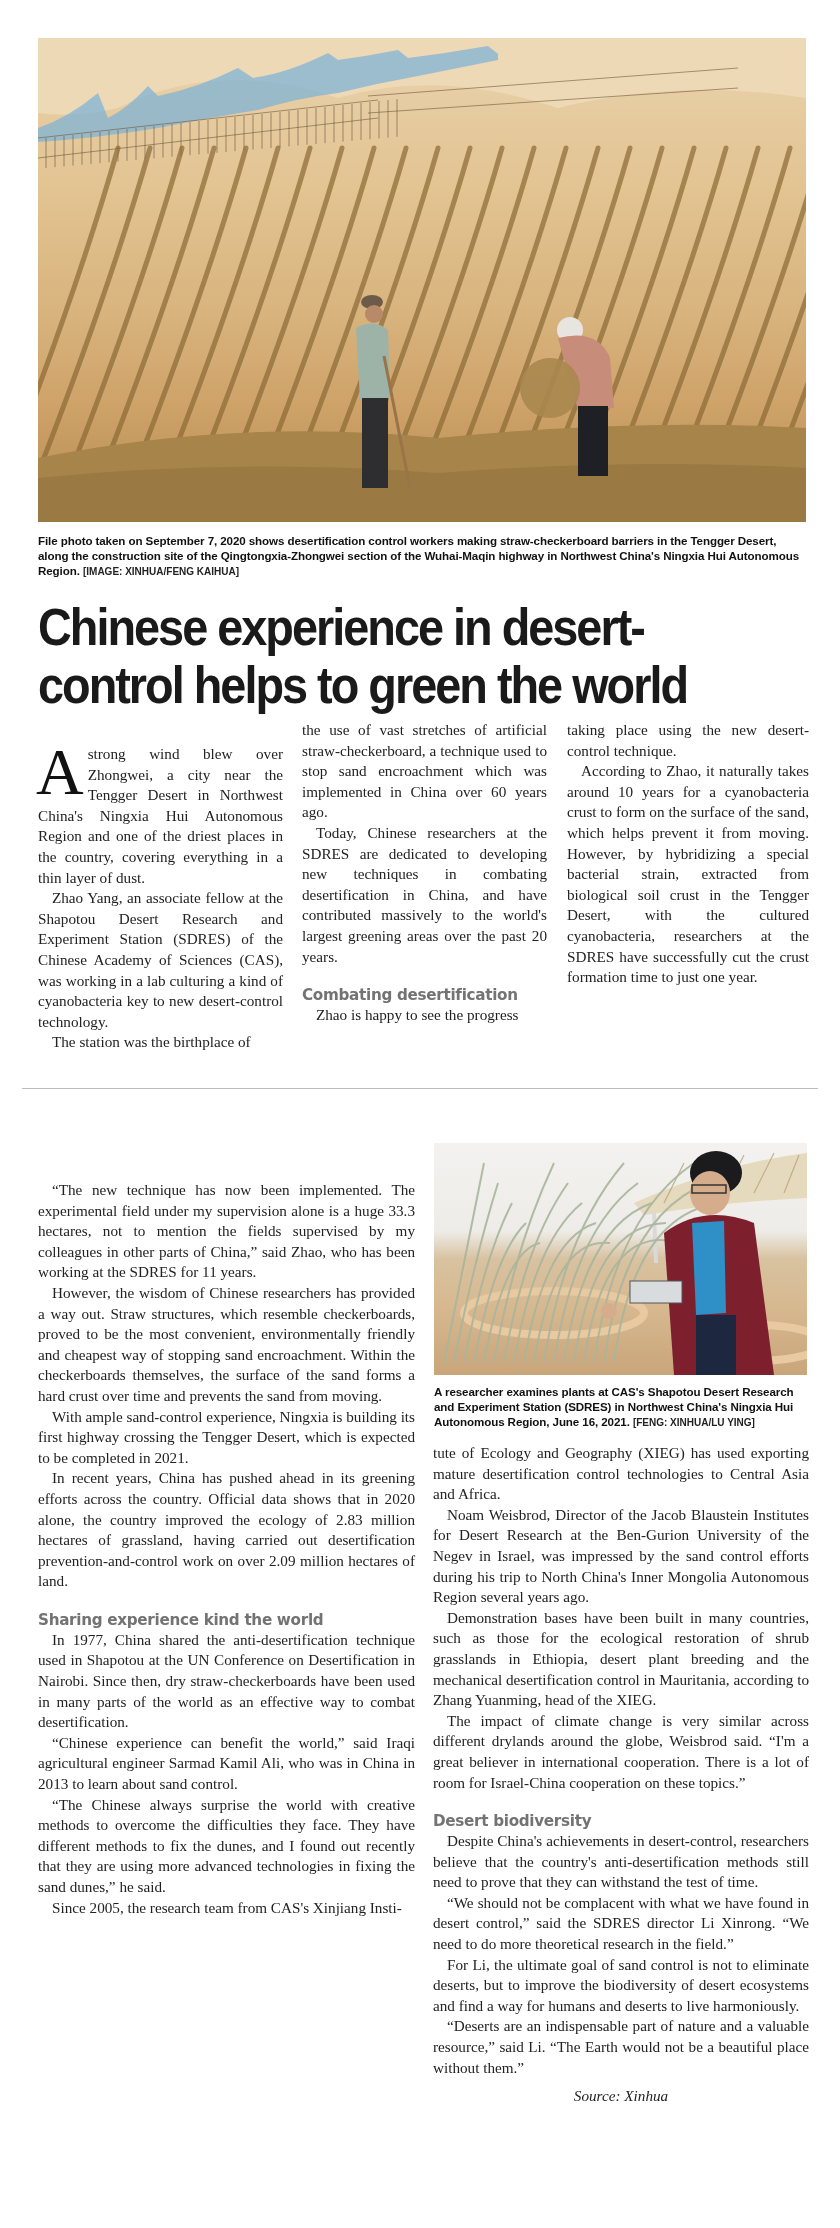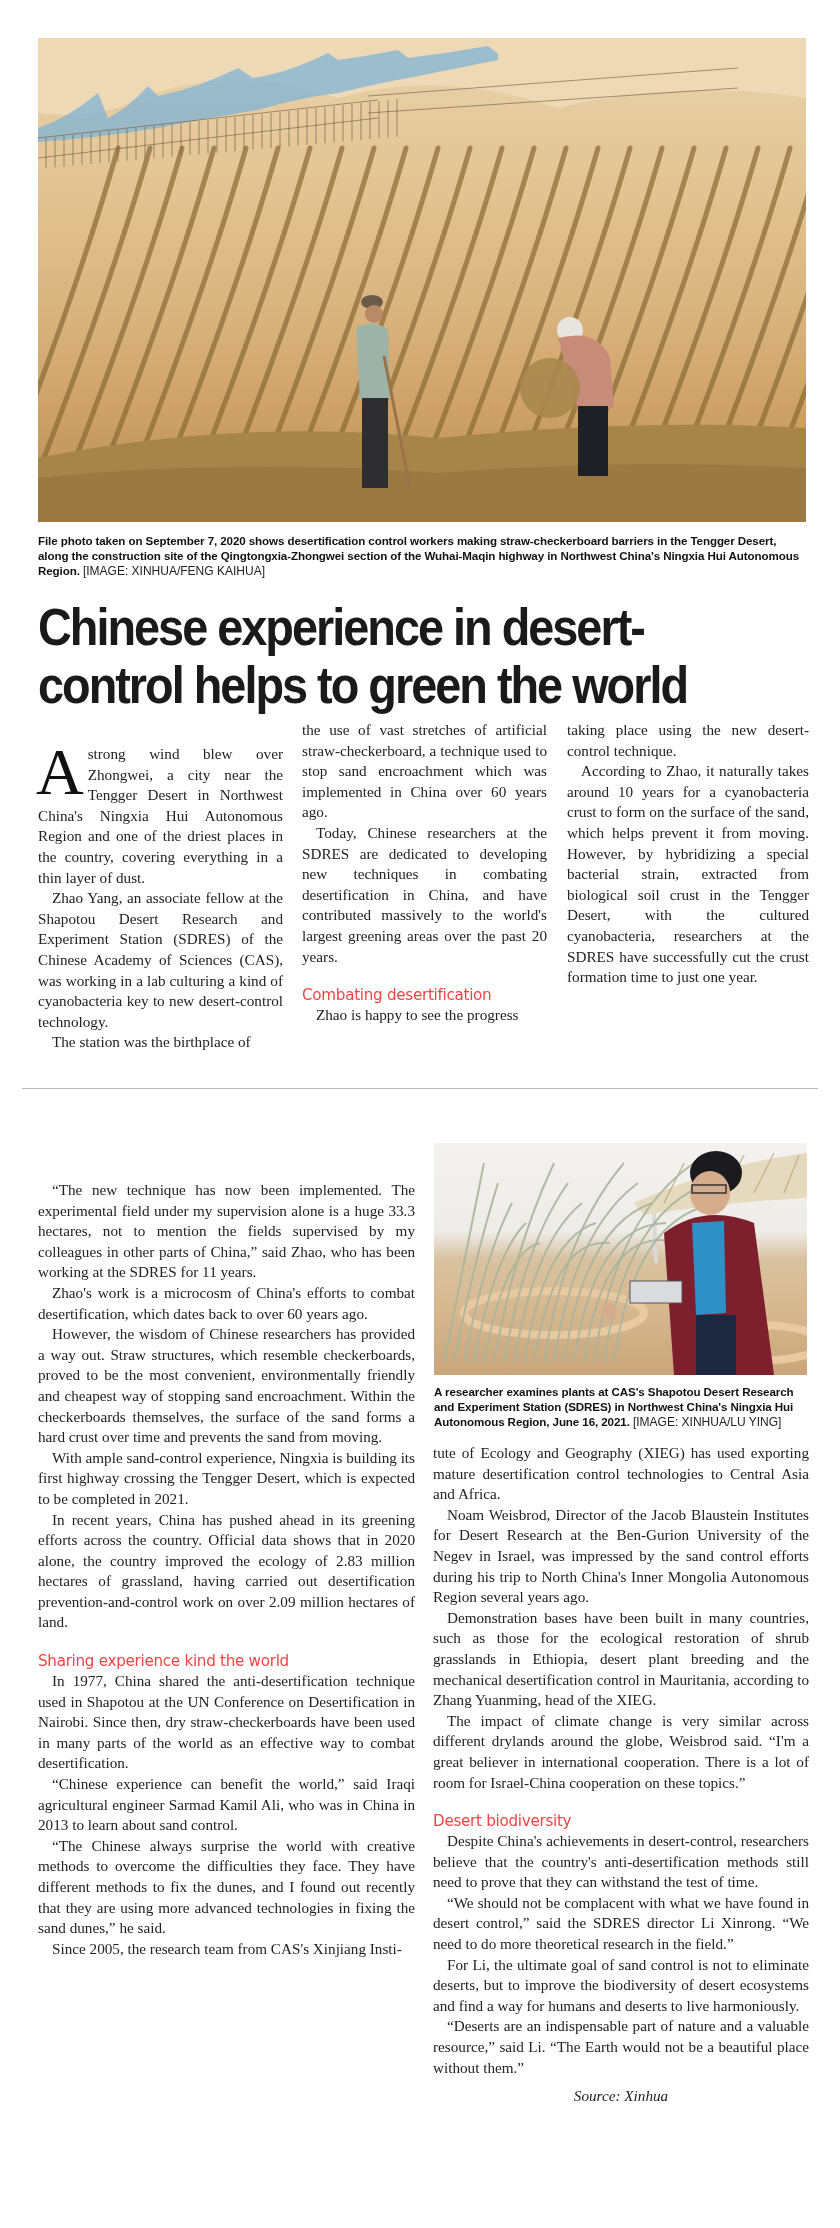--- a/index.html
+++ b/index.html
@@ -11,43 +11,43 @@
     position: absolute; left: 38px; top: 38px; width: 768px; height: 484px; overflow: hidden;
     background: linear-gradient(180deg, #e9d3ad 0%, #e3c493 30%, #d9b57f 55%, #cfa36a 75%, #b58c52 100%);
   }
   .hero svg { position: absolute; inset: 0; width: 100%; height: 100%; }
 
   .caption-top {
     position: absolute; left: 38px; top: 533px; width: 770px;
     font-family: "Liberation Sans", "DejaVu Sans", sans-serif; font-weight: bold;
     font-size: 11.6px; line-height: 15px; color: #111; letter-spacing: -0.1px;
   }
-  .credit { font-weight: normal; font-size: 12px; letter-spacing: 0; color: #222; }
+  .credit { font-weight: bold; font-size: 10px; letter-spacing: 0; color: #222; }
 
   .headline {
     position: absolute; left: 38px; top: 598px; width: 770px;
     font-family: "Liberation Sans", "DejaVu Sans", sans-serif; font-weight: bold;
     font-size: 52px; line-height: 58px; color: #1a1a1a; letter-spacing: -2.2px;
     transform: scaleX(0.9); transform-origin: left top;
   }
 
   
   .col {
     position: absolute; font-size: 15.2px; line-height: 20.6px; color: #222;
     text-align: justify; hyphens: manual;
   }
   .col p { text-indent: 14px; }
   .col p.noindent { text-indent: 0; }
   .dropcap {
     float: left; font-size: 66px; line-height: 52px; margin: 2px 4px 0 -2px;
     font-family: "Liberation Serif", serif; color: #111;
   }
   .subhead {
-    font-family: "DejaVu Sans", "Liberation Sans", sans-serif; font-weight: normal;
-    font-size: 15.2px; line-height: 20px; color: #ef4444; margin-top: 18px; text-indent: 0;
+    font-family: "DejaVu Sans", "Liberation Sans", sans-serif; font-weight: bold;
+    font-size: 15.2px; line-height: 20px; color: #737373; margin-top: 18px; text-indent: 0;
     letter-spacing: -0.3px;
   }
 
   #col1 { left: 38px; top: 744px; width: 245px; }
   #col2 { left: 302px; top: 720px; width: 245px; }
   #col3 { left: 567px; top: 720px; width: 242px; }
 
   .divider { position: absolute; left: 22px; top: 1088px; width: 796px; height: 1px; background: #bcbcbc; }
 
   #col4 { left: 38px; top: 1180px; width: 377px; }
@@ -199,21 +199,20 @@
 
 <div class="col" id="col3">
   <p class="noindent">taking place using the new desert-control technique.</p>
   <p>According to Zhao, it naturally takes around 10 years for a cyanobacteria crust to form on the surface of the sand, which helps prevent it from moving. However, by hybridizing a special bacterial strain, extracted from biological soil crust in the Tengger Desert, with the cultured cyanobacteria, researchers at the SDRES have successfully cut the crust formation time to just one year.</p>
 </div>
 
 <div class="divider"></div>
 
 <div class="col" id="col4">
   <p>“The new technique has now been implemented. The experimental field under my supervision alone is a huge 33.3 hectares, not to mention the fields supervised by my colleagues in other parts of China,” said Zhao, who has been working at the SDRES for 11 years.</p>
-  <p>Zhao's work is a microcosm of China's efforts to combat desertification, which dates back to over 60 years ago.</p>
   <p>However, the wisdom of Chinese researchers has provided a way out. Straw structures, which resemble checkerboards, proved to be the most convenient, environmentally friendly and cheapest way of stopping sand encroachment. Within the checkerboards themselves, the surface of the sand forms a hard crust over time and prevents the sand from moving.</p>
   <p>With ample sand-control experience, Ningxia is building its first highway crossing the Tengger Desert, which is expected to be completed in 2021.</p>
   <p>In recent years, China has pushed ahead in its greening efforts across the country. Official data shows that in 2020 alone, the country improved the ecology of 2.83 million hectares of grassland, having carried out desertification prevention-and-control work on over 2.09 million hectares of land.</p>
   <h3 class="subhead">Sharing experience kind the world</h3>
   <p>In 1977, China shared the anti-desertification technique used in Shapotou at the UN Conference on Desertification in Nairobi. Since then, dry straw-checkerboards have been used in many parts of the world as an effective way to combat desertification.</p>
   <p>“Chinese experience can benefit the world,” said Iraqi agricultural engineer Sarmad Kamil Ali, who was in China in 2013 to learn about sand control.</p>
   <p>“The Chinese always surprise the world with creative methods to overcome the difficulties they face. They have different methods to fix the dunes, and I found out recently that they are using more advanced technologies in fixing the sand dunes,” he said.</p>
   <p>Since 2005, the research team from CAS's Xinjiang Insti-</p>
 </div>
 
@@ -262,21 +261,21 @@
       <path d="M258 80 L290 78 L292 170 L262 172 Z" fill="#2f8fc7"></path>
       <rect x="262" y="172" width="40" height="60" fill="#1e2740"></rect>
       <rect x="196" y="138" width="52" height="22" fill="#d9dcdf" stroke="#555" stroke-width="1"></rect>
       <circle cx="175" cy="168" r="8" fill="#d6ad8c"></circle>
     </g>
   </svg>
 </div>
 
 <div class="caption2">
   <span>A researcher examines plants at CAS's Shapotou Desert Research and Experiment Station (SDRES) in Northwest China's Ningxia Hui Autonomous Region, June 16, 2021.</span>
-  <span class="credit">[IMAGE: XINHUA/LU YING]</span>
+  <span class="credit">[FENG: XINHUA/LU YING]</span>
 </div>
 
 <div class="col" id="col5">
   <p class="noindent">tute of Ecology and Geography (XIEG) has used exporting mature desertification control technologies to Central Asia and Africa.</p>
   <p>Noam Weisbrod, Director of the Jacob Blaustein Institutes for Desert Research at the Ben-Gurion University of the Negev in Israel, was impressed by the sand control efforts during his trip to North China's Inner Mongolia Autonomous Region several years ago.</p>
   <p>Demonstration bases have been built in many countries, such as those for the ecological restoration of shrub grasslands in Ethiopia, desert plant breeding and the mechanical desertification control in Mauritania, according to Zhang Yuanming, head of the XIEG.</p>
   <p>The impact of climate change is very similar across different drylands around the globe, Weisbrod said. “I'm a great believer in international cooperation. There is a lot of room for Israel-China cooperation on these topics.”</p>
   <h3 class="subhead">Desert biodiversity</h3>
   <p>Despite China's achievements in desert-control, researchers believe that the country's anti-desertification methods still need to prove that they can withstand the test of time.</p>
   <p>“We should not be complacent with what we have found in desert control,” said the SDRES director Li Xinrong. “We need to do more theoretical research in the field.”</p>

